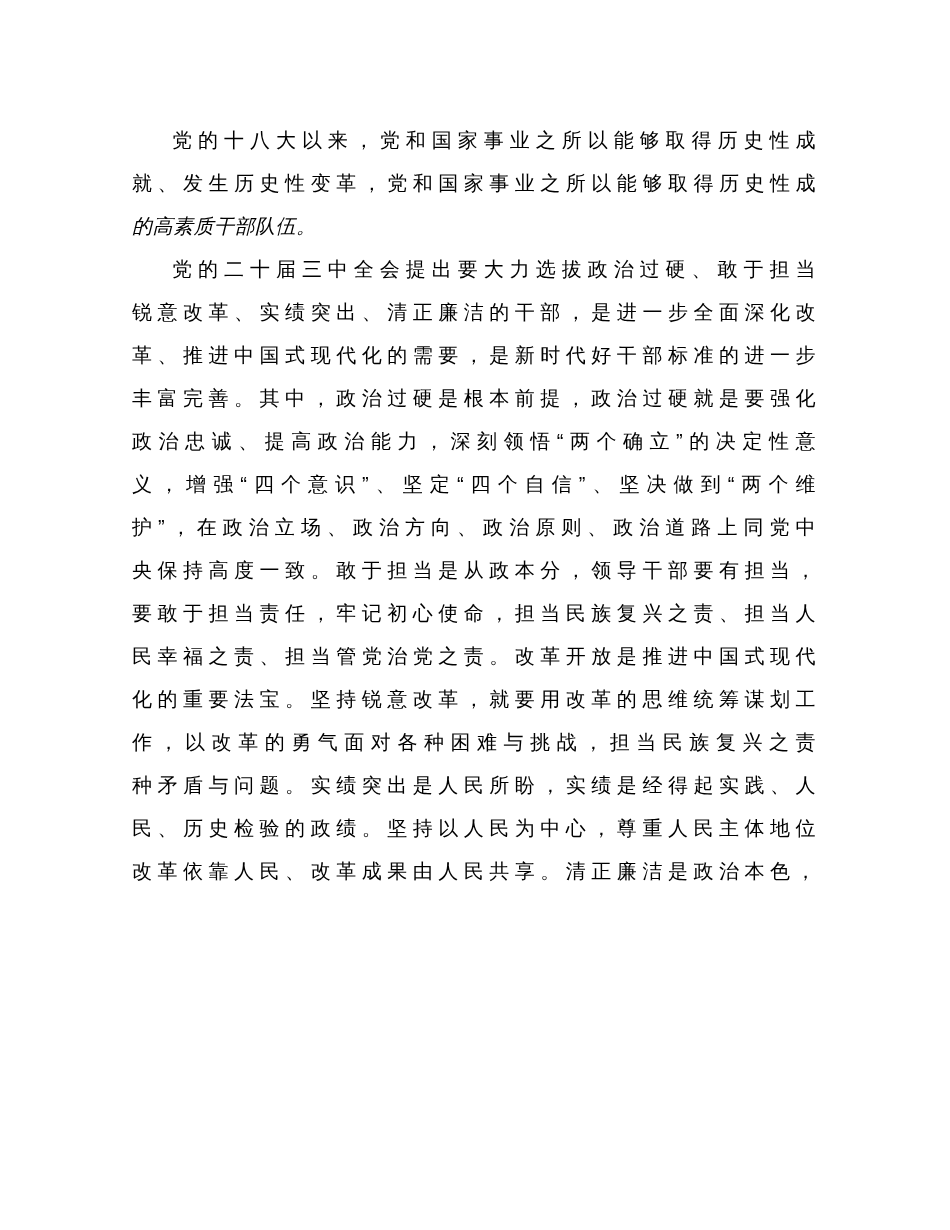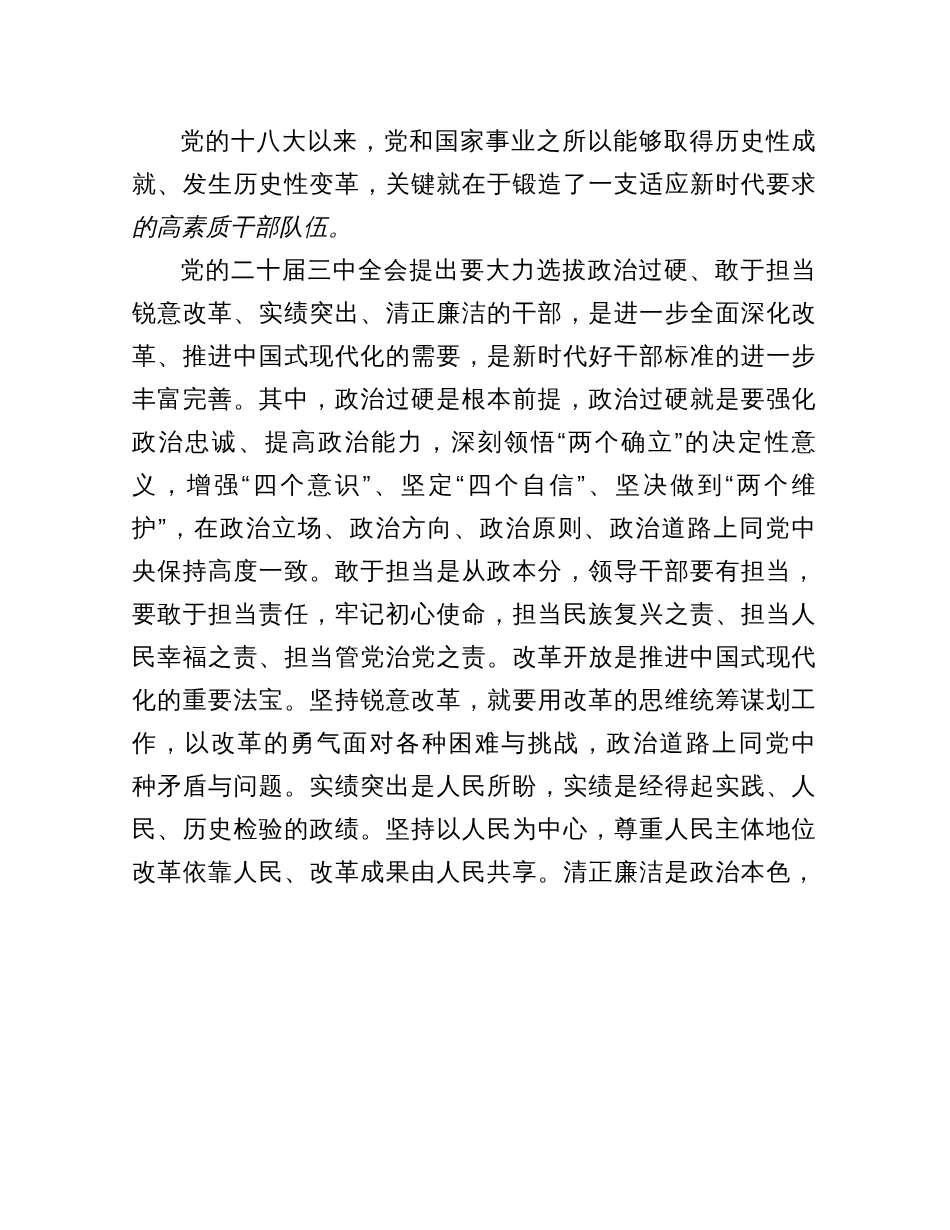--- a/index.html
+++ b/index.html
@@ -15,21 +15,21 @@
   }
   .doc-page {
     box-sizing: border-box;
     width: 950px;
     height: 1230px;
     padding: 119px 134px 0 132px;
     background: #ffffff;
   }
   .doc-body {
     color: #000000;
-    font-size: 24px;
+    font-size: 20px;
     font-weight: 400;
   }
   .para {
     margin: 0;
   }
   .para + .para {
   }
   .line {
     line-height: 43px;
     text-align: justify;
@@ -46,34 +46,34 @@
     font-style: italic;
   }
 </style>
 </head>
 <body>
 
 <div class="doc-page">
   <div class="doc-body">
       <div class="para">
         <div class="line first">党的十八大以来，党和国家事业之所以能够取得历史性成</div>
-        <div class="line">就、发生历史性变革，关键就在于锻造了一支适应新时代要求</div>
+        <div class="line">就、发生历史性变革，党和国家事业之所以能够取得历史性成</div>
         <div class="line lastline">的高素质干部队伍。</div>
       </div>
       <div class="para">
         <div class="line first">党的二十届三中全会提出要大力选拔政治过硬、敢于担当</div>
         <div class="line">锐意改革、实绩突出、清正廉洁的干部，是进一步全面深化改</div>
         <div class="line">革、推进中国式现代化的需要，是新时代好干部标准的进一步</div>
         <div class="line">丰富完善。其中，政治过硬是根本前提，政治过硬就是要强化</div>
         <div class="line">政治忠诚、提高政治能力，深刻领悟“两个确立”的决定性意</div>
         <div class="line">义，增强“四个意识”、坚定“四个自信”、坚决做到“两个维</div>
         <div class="line">护”，在政治立场、政治方向、政治原则、政治道路上同党中</div>
         <div class="line">央保持高度一致。敢于担当是从政本分，领导干部要有担当，</div>
         <div class="line">要敢于担当责任，牢记初心使命，担当民族复兴之责、担当人</div>
         <div class="line">民幸福之责、担当管党治党之责。改革开放是推进中国式现代</div>
         <div class="line">化的重要法宝。坚持锐意改革，就要用改革的思维统筹谋划工</div>
-        <div class="line">作，以改革的勇气面对各种困难与挑战，政治道路上同党中</div>
+        <div class="line">作，以改革的勇气面对各种困难与挑战，担当民族复兴之责</div>
         <div class="line">种矛盾与问题。实绩突出是人民所盼，实绩是经得起实践、人</div>
         <div class="line">民、历史检验的政绩。坚持以人民为中心，尊重人民主体地位</div>
         <div class="line">改革依靠人民、改革成果由人民共享。清正廉洁是政治本色，</div>
       </div>
     </div>
 </div>
 
 </body></html>

